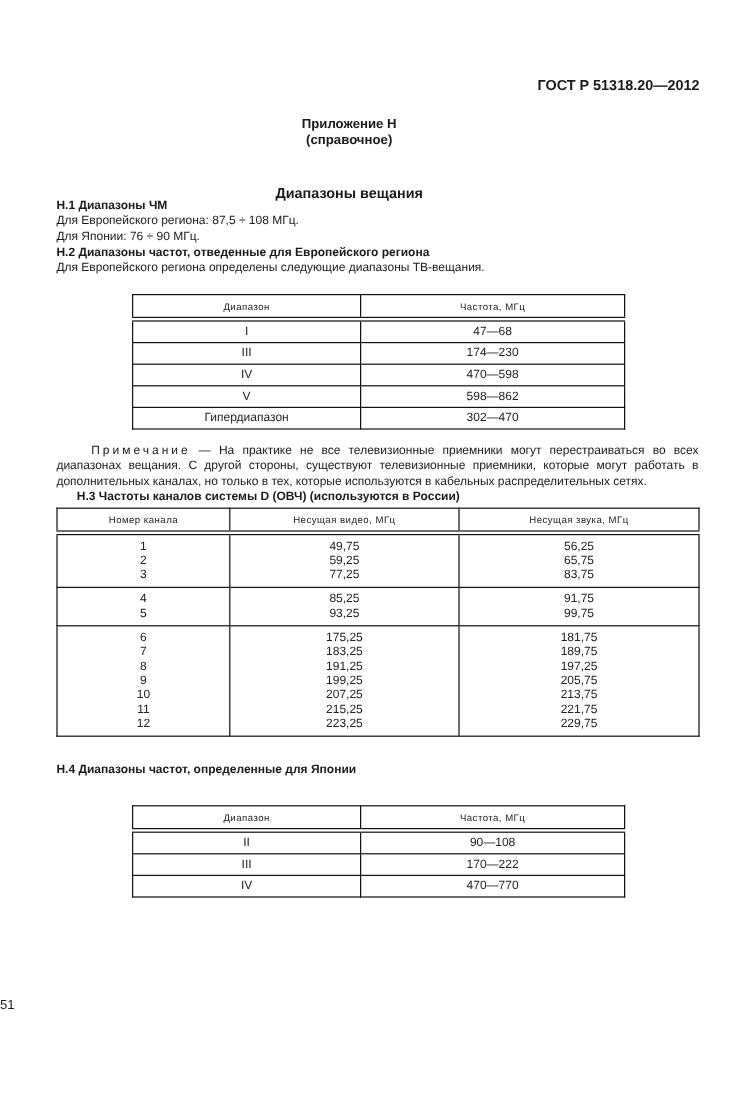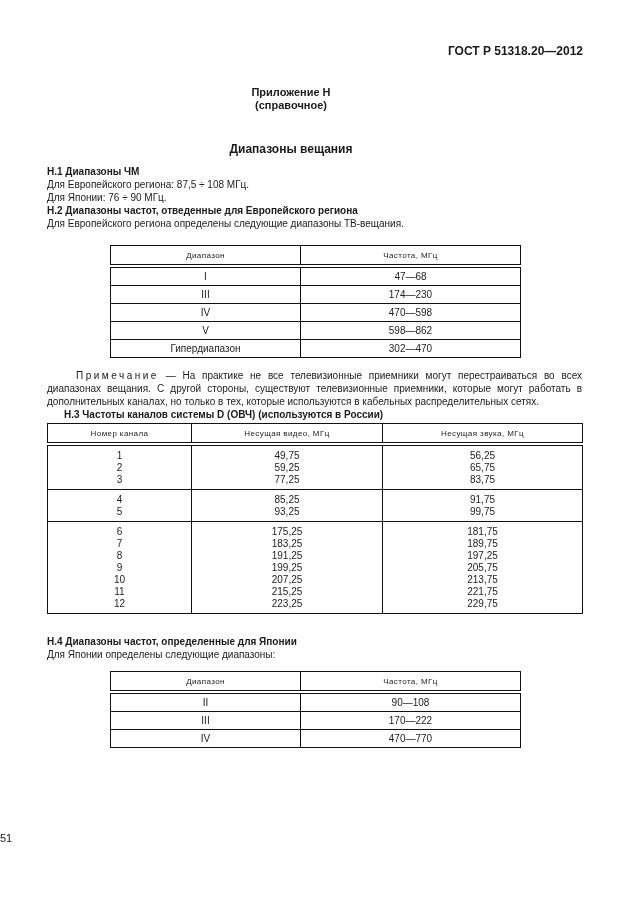--- a/index.html
+++ b/index.html
@@ -1,20 +1,20 @@
 <!DOCTYPE html>
 <html><head>
 <meta charset="utf-8">
 <style>
   html, body { margin: 0; padding: 0; background: #ffffff; }
   body { width: 630px; height: 913px; position: relative; overflow: hidden;
          font-family: "Liberation Sans", sans-serif; color: #1a1a1a; }
   .abs { position: absolute; }
-  .doc-id { left: 0; width: 583px; top: 44px; text-align: right; font-weight: bold; font-size: 12px; }
-  .center { left: 0; width: 582px; text-align: center; }
+  .doc-id { left: 0; width: 583px; top: 64px; text-align: right; font-weight: bold; font-size: 12px; }
+  .center { left: 0; width: 582px; text-align: center; margin-top: 12px; }
   .annex-title { top: 86px; font-weight: bold; font-size: 11px; }
   .annex-sub { top: 99px; font-weight: bold; font-size: 11px; }
   .main-title { top: 142px; font-weight: bold; font-size: 12px; }
   .para { font-size: 10px; line-height: 13px; left: 47px; width: 535px; }
   .bold { font-weight: bold; }
   .note { font-size: 10px; line-height: 13px; left: 47px; width: 535px; text-align: justify; text-indent: 29px; }
   .spaced { letter-spacing: 2.5px; }
   table { border-collapse: collapse; position: absolute; font-size: 10px; color: #222; }
   td, th { border: 1.5px solid #111; text-align: center; padding: 0; font-weight: normal; }
   th { font-size: 8px; letter-spacing: 0.4px; }
@@ -144,21 +144,20 @@
 205,75
 213,75
 221,75
 229,75</td>
     </tr>
   </tbody>
 </table>
 
 <div class="abs para" style="top:635px;">
   <div class="bold">Н.4 Диапазоны частот, определенные для Японии</div>
-  <div>Для Японии определены следующие диапазоны:</div>
 </div>
 
 <table class="t3">
   <colgroup>
       <col class="c1">
       <col>
     </colgroup>
   <thead>
     <tr>
       <th>Диапазон</th>

